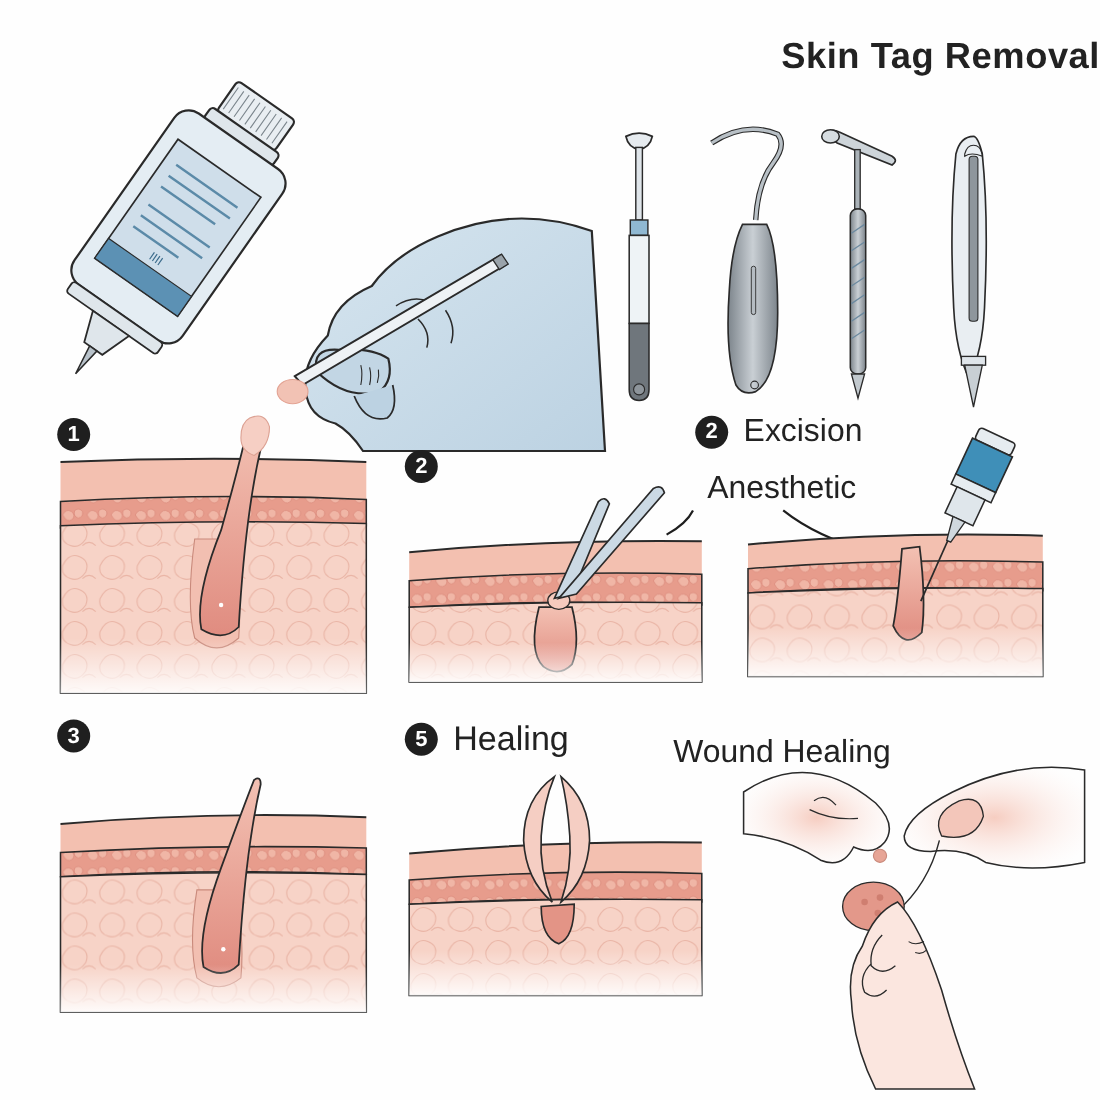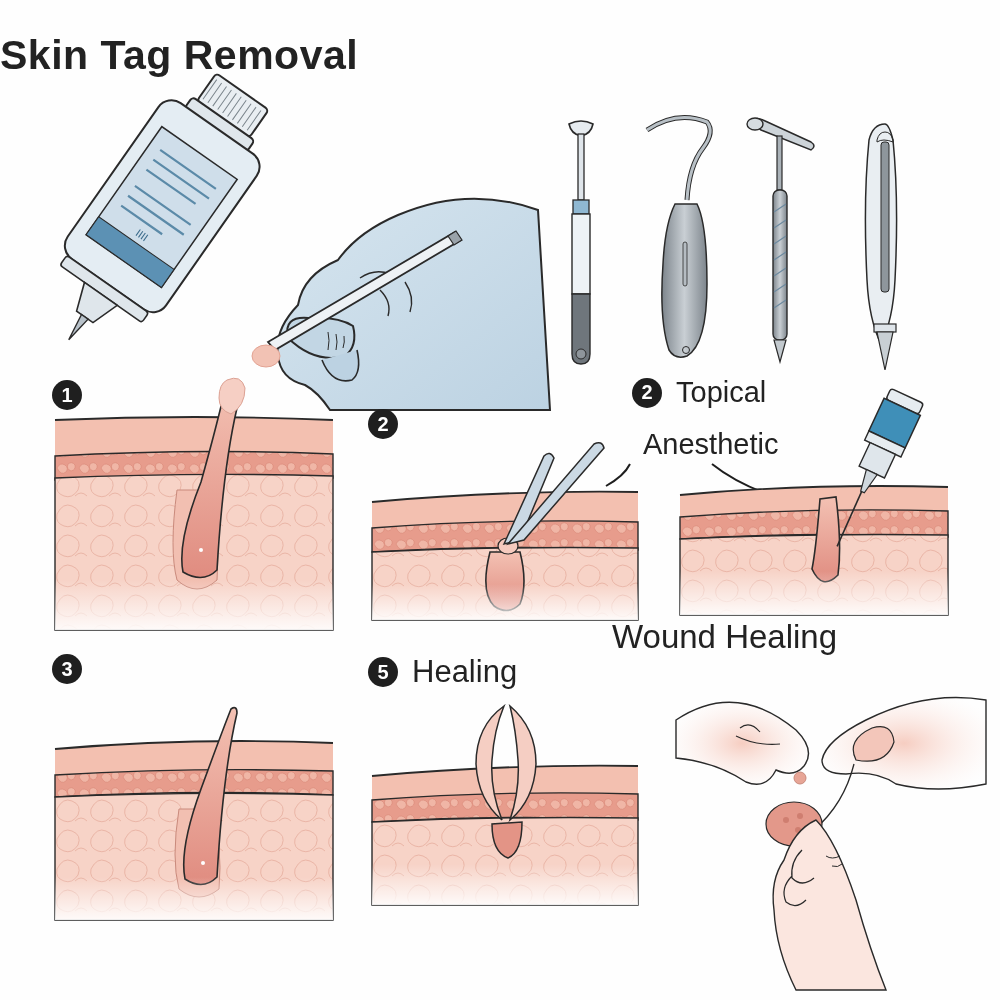--- a/index.html
+++ b/index.html
@@ -1,21 +1,21 @@
 <!DOCTYPE html>
 <html><head>
   <meta charset="utf-8">
   <style>
     * { margin: 0; padding: 0; box-sizing: border-box; }
     html, body { width: 1000px; height: 1000px; background: #fefefe; overflow: hidden; }
     body { position: relative; font-family: "Liberation Sans", "DejaVu Sans", sans-serif; color: #1e1e1e; }
     .abs { position: absolute; }
     .title {
-      left: 0; top: 32px; width: 1000px; text-align: left;
-      font-family: "Liberation Sans", sans-serif; font-weight: 700; font-size: 41px;
+      left: 0; top: 32px; width: 1000px; text-align: right;
+      font-family: "Liberation Sans", sans-serif; font-weight: 700; font-size: 33px;
       letter-spacing: 0.5px; color: #222;
     }
     .badge {
       display: inline-flex; align-items: center; justify-content: center;
       width: 30px; height: 30px; border-radius: 50%;
       background: #1f1f1f; color: #fff; font-weight: 700; font-size: 20px;
       font-family: "Liberation Sans", sans-serif;
     }
     .step-label {
       display: flex; align-items: center; gap: 14px;
@@ -165,21 +165,21 @@
     <g>
       <path d="M132,104 L172,16 q6,-6 10,2 L148,100z" fill="#cbd9e4" stroke="#2a2a2a" stroke-width="1.5"></path>
       <path d="M136,104 L222,4 q8,-4 10,4 L152,100z" fill="#cbd9e4" stroke="#2a2a2a" stroke-width="1.5"></path>
     </g>
     <rect width="266" height="180" fill="url(#fadeBottom)"></rect>
   </svg>
 </div>
 
 <div class="abs step-label" style="left:632px;top:376px;">
   <span class="badge">2</span>
-  <span style="font-size:29px">Topical</span>
+  <span style="font-size:29px">Excision</span>
 </div>
 <div class="abs caption" style="left:643px;top:428px;font-size:29px;">Anesthetic</div>
 <div class="abs" style="left:600px;top:460px;width:200px;height:60px;">
   <svg width="200" height="60" viewBox="0 0 200 60">
     <path d="M30,4 q-6,12 -24,22" fill="none" stroke="#1e1e1e" stroke-width="2"></path>
     <path d="M112,4 q30,24 80,38" fill="none" stroke="#1e1e1e" stroke-width="2"></path>
   </svg>
 </div>
 <div class="abs" style="left:680px;top:395px;width:268px;height:220px;">
   <svg width="268" height="220" viewBox="0 0 268 220">
@@ -229,21 +229,21 @@
     <path d="M0,76 q130,-12 266,-10" fill="none" stroke="#2a2a2a" stroke-width="1.8"></path>
     <path d="M120,124 q0,28 16,34 q14,-6 14,-36z" fill="#e39486" stroke="#2a2a2a" stroke-width="1.5"></path>
     <g>
       <path d="M132,6 q-28,20 -28,58 q2,36 26,56 q-12,-30 -10,-60 q2,-30 12,-54z" fill="#f5cec3" stroke="#2a2a2a" stroke-width="1.5"></path>
       <path d="M138,6 q26,22 26,58 q-2,36 -26,56 q10,-30 8,-60 q-2,-30 -8,-54z" fill="#f5cec3" stroke="#2a2a2a" stroke-width="1.5"></path>
     </g>
     <rect width="266" height="205" fill="url(#fadeBottom)"></rect>
   </svg>
 </div>
 
-<div class="abs caption" style="left:612px;top:618px;font-size:33px;">Wound Healing</div>
+<div class="abs caption" style="left:612px;top:668px;font-size:29px;">Wound Healing</div>
 <div class="abs" style="left:676px;top:680px;width:310px;height:310px;">
   <svg width="310" height="310" viewBox="0 0 310 310">
     <defs>
       <radialGradient id="skinSoft" cx="0.5" cy="0.5" r="0.6">
         <stop offset="0" stop-color="#f6cdc1"></stop>
         <stop offset="1" stop-color="#fdf0ec" stop-opacity="0"></stop>
       </radialGradient>
     </defs>
     <g>
       <path d="M0,40 q60,-40 120,10 q20,20 8,36 q-10,12 -28,4 q-10,20 -30,12 q-30,-20 -70,-24z" fill="url(#skinSoft)" stroke="#2a2a2a" stroke-width="1.4"></path>

